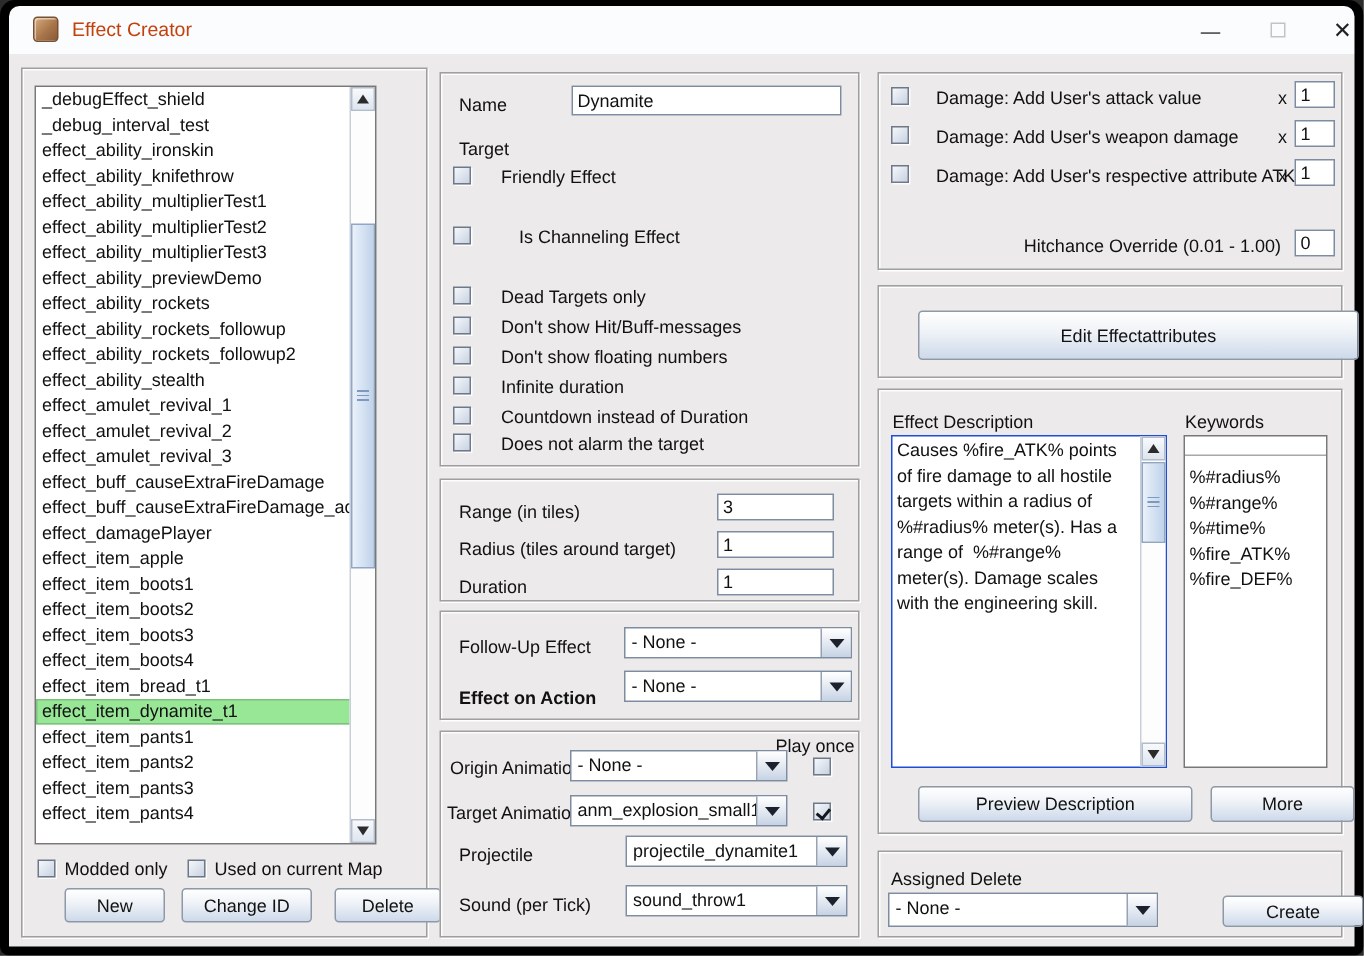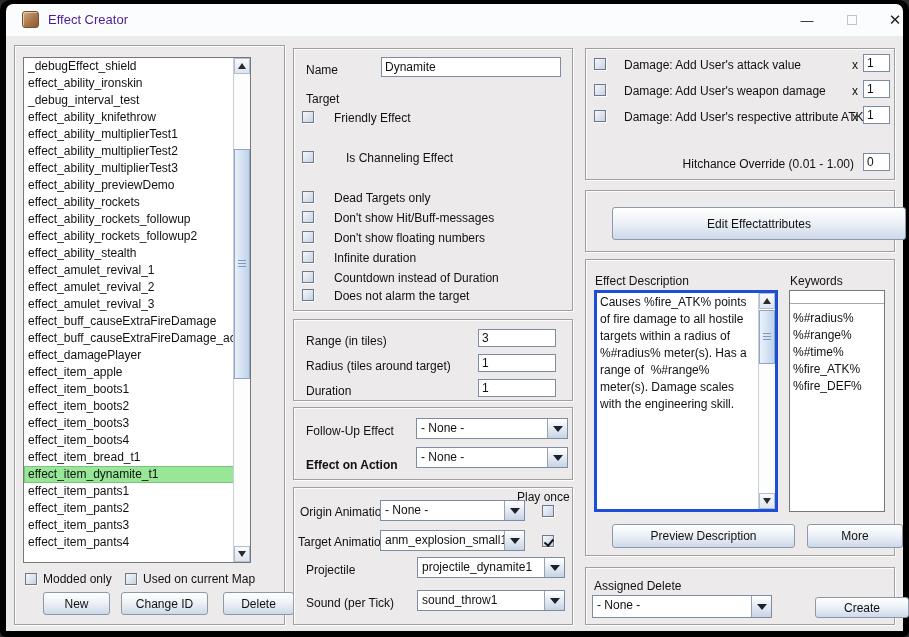--- a/index.html
+++ b/index.html
@@ -1,21 +1,21 @@
 <!DOCTYPE html>
 <html><head>
 <meta charset="utf-8">
 <style>
   html,body{margin:0;padding:0;background:#2b2b2b;}
   *{box-sizing:border-box;font-family:"Liberation Sans",sans-serif;}
   #window{position:relative;width:909px;height:637px;background:#000;border-radius:10px 10px 6px 6px;overflow:hidden;}
   #titlebar{position:absolute;left:6px;top:4px;width:897px;height:32px;background:#fbfcfe;border-radius:7px 7px 0 0;}
   #app-icon{position:absolute;left:16px;top:7px;width:17px;height:17px;border-radius:3px;
     background:linear-gradient(135deg,#d8ac7e,#a8764a 55%,#8a5a36);border:1px solid #7a5130;box-shadow:inset 1px 1px 0 rgba(255,255,255,.5);}
-  #title-text{position:absolute;left:42px;top:8px;font-size:13px;color:#4c1d95;}
+  #title-text{position:absolute;left:42px;top:8px;font-size:13px;color:#c2410c;}
   .wbtn{position:absolute;top:0;width:44px;height:32px;display:flex;align-items:center;justify-content:center;font-size:15px;color:#222;}
   #max-glyph{width:10px;height:10px;border:1px solid #c3c3c3;}
   #content{position:absolute;left:6px;top:36px;width:897px;height:595px;background:#eceaea;}
   .panel{position:absolute;background:#eceaea;border:1px solid #9f9f9f;box-shadow:1px 1px 0 #fff, inset 1px 1px 0 #fdfdfd;}
   .lbl{position:absolute;font-size:12px;color:#111;white-space:nowrap;line-height:14px;}
   .tfield{position:absolute;border:1px solid #7d8ca0;background:#fff;font-size:12px;color:#111;padding:0 3px;margin:0;outline:none;}
   .btn{position:absolute;display:flex;align-items:center;justify-content:center;font-size:12px;color:#111;cursor:default;
     background:linear-gradient(#ffffff,#eef2f7 45%,#cdd9ea);border:1px solid #8e99a8;border-radius:3px;margin-left:18px;}
   .cb{position:absolute;width:12px;height:12px;background:linear-gradient(135deg,#f5f8fc,#c8d2e1);border:1px solid #6e7888;box-shadow:1px 1px 0 rgba(255,255,255,.9);}
   .cb.checked::after{content:"";position:absolute;left:2.5px;top:0.5px;width:3.5px;height:7px;border:solid #14161c;border-width:0 2px 2px 0;transform:rotate(40deg);}
@@ -28,21 +28,21 @@
   .tri-down-s{width:0;height:0;border-left:4px solid transparent;border-right:4px solid transparent;border-top:6px solid #2b2b2b;}
   #effect-listbox{position:absolute;left:8px;top:11px;width:228px;height:506px;background:#fff;border:1px solid #787878;overflow:hidden;}
   #effect-list{position:absolute;left:0;top:0;width:238px;height:100%;overflow:hidden;}
   .list-row{height:17px;line-height:17px;font-size:12px;color:#111;padding-left:4px;white-space:nowrap;}
   .list-row.selected{background:#98e797;box-shadow:inset 0 0 0 1px #7ec07e;}
   .sb{position:absolute;top:0;right:0;width:17px;height:100%;background:#fdfdfe;border-left:1px solid #c9cfd8;}
   .sbtn{position:absolute;left:0;width:16px;height:16px;background:linear-gradient(#f8fafc,#dde5ef);border:1px solid #b2bcca;display:flex;align-items:center;justify-content:center;}
   .sthumb{position:absolute;left:0;width:16px;background:linear-gradient(90deg,#eaf1fa,#bfd3ea);border:1px solid #8fa7c4;}
   .sthumb::after{content:"";position:absolute;left:3px;right:3px;top:50%;margin-top:-4px;height:8px;
     background:repeating-linear-gradient(#7d99bd 0 1px,transparent 1px 3px);}
-  #desc-box{position:absolute;left:8px;top:30px;width:184px;height:222px;background:#fff;border:3px solid #1d4ed8;}
+  #desc-box{position:absolute;left:8px;top:30px;width:184px;height:222px;background:#fff;border:1px solid #1d4ed8;}
   #desc-text{position:absolute;left:1px;top:0;width:162px;height:100%;padding:1px 2px;font-size:12px;line-height:17px;color:#111;white-space:pre-wrap;word-wrap:break-word;}
   #keywords-box{position:absolute;left:203px;top:30px;width:96px;height:222px;background:#fff;border:1px solid #787878;}
   .kw-empty{height:13px;border-bottom:1px solid #a8a8a8;margin-bottom:6px;}
   .kw-row{height:17px;line-height:17px;font-size:12px;color:#111;padding-left:3px;white-space:nowrap;}
   .num-field{text-align:left;}
 </style>
 </head>
 <body>
 
 <div id="window">
@@ -59,22 +59,22 @@
         <span>✕</span>
       </div>
   </div>
 
   <div id="content">
 
     <div class="panel" style="left:8px;top:9px;width:271px;height:580px;">
       <div id="effect-listbox">
         <div id="effect-list">
             <div class="list-row">_debugEffect_shield</div>
+            <div class="list-row">_debug_interval_test</div>
             <div class="list-row">effect_ability_ironskin</div>
-            <div class="list-row">_debug_interval_test</div>
             <div class="list-row">effect_ability_knifethrow</div>
             <div class="list-row">effect_ability_multiplierTest1</div>
             <div class="list-row">effect_ability_multiplierTest2</div>
             <div class="list-row">effect_ability_multiplierTest3</div>
             <div class="list-row">effect_ability_previewDemo</div>
             <div class="list-row">effect_ability_rockets</div>
             <div class="list-row">effect_ability_rockets_followup</div>
             <div class="list-row">effect_ability_rockets_followup2</div>
             <div class="list-row">effect_ability_stealth</div>
             <div class="list-row">effect_amulet_revival_1</div>

